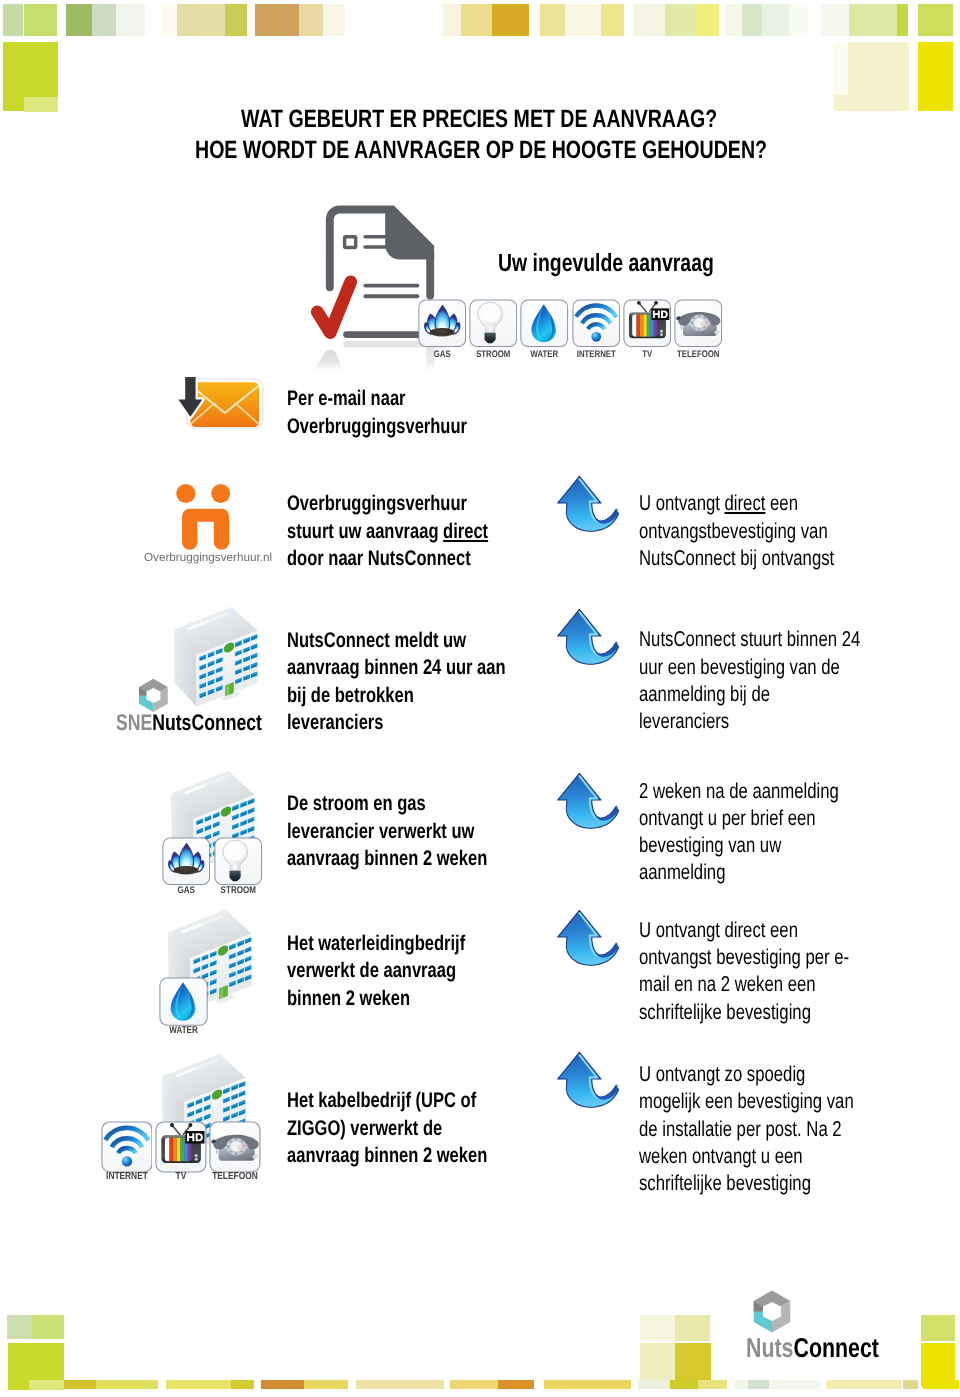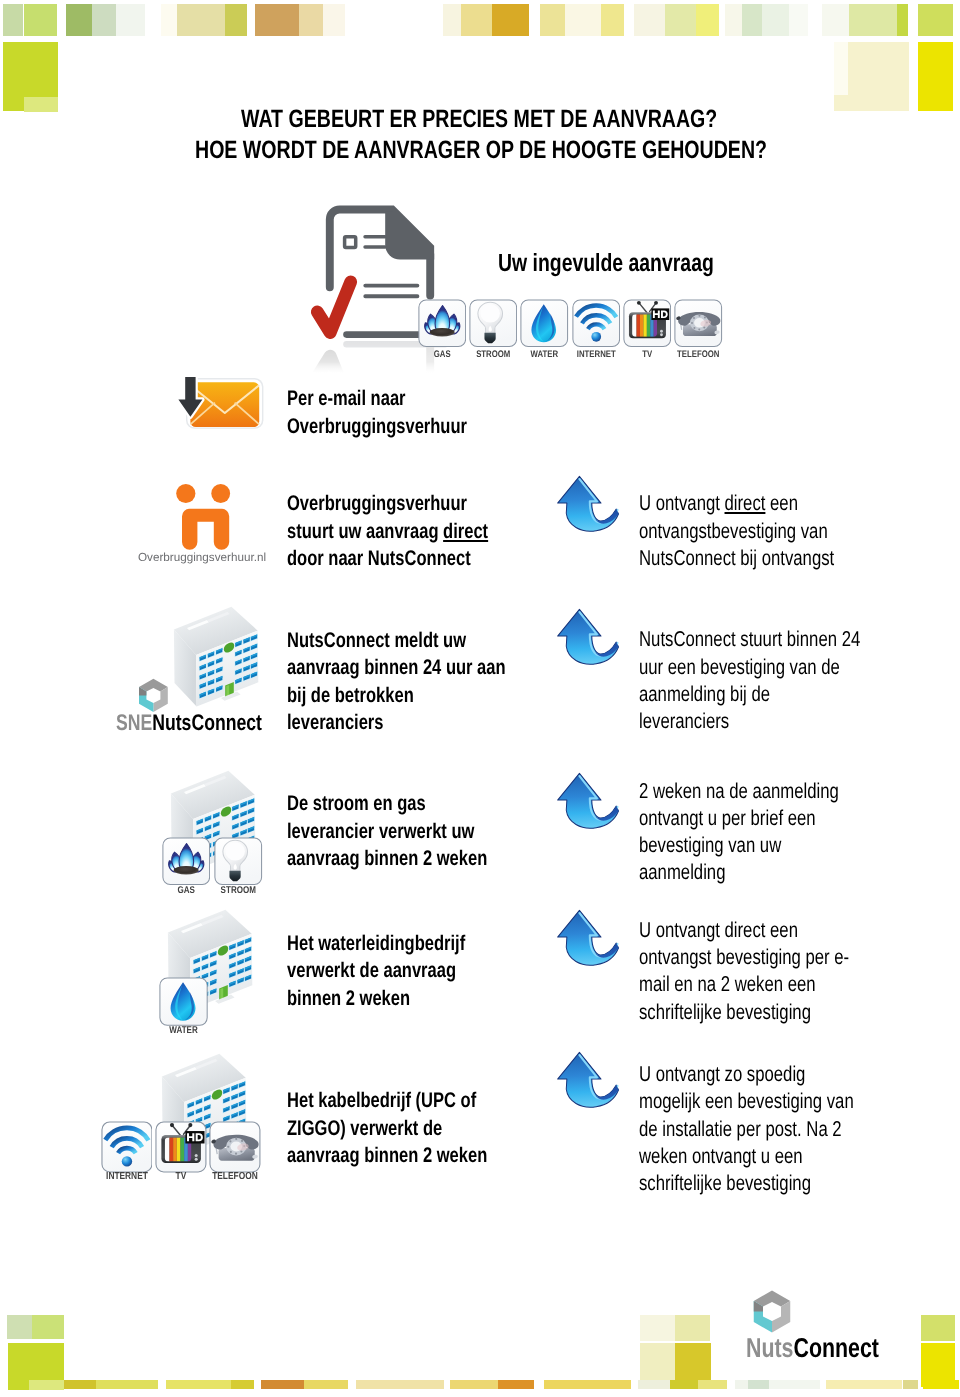--- a/index.html
+++ b/index.html
@@ -603,21 +603,21 @@
   <div class="ln b" style="left:286.7px;top:388.3px">Per e-mail naar</div>
   <div class="ln b" style="left:286.7px;top:415.8px">Overbruggingsverhuur</div>
 
   <svg class="bq" style="left:172px;top:480px;width:62px;height:74px" viewBox="0 0 62 74">
     <circle cx="13.8" cy="13.5" r="9.6" fill="#f4771b"></circle>
     <circle cx="48.7" cy="13.5" r="9.4" fill="#f4771b"></circle>
     <path d="M11.8 28.7 h45.9 a7.5 7.5 0 0 1 7.5 7.5 v25.9 a7.7 7.7 0 0 1 -7.7 7.7
              a7.7 7.7 0 0 1 -7.7 -7.7 V41.7 h-16.4 v20.4 a7.7 7.7 0 0 1 -7.7 7.7
              a7.7 7.7 0 0 1 -7.7 -7.7 V36.2 a7.5 7.5 0 0 1 7.5 -7.5 Z" transform="translate(-8,0)" fill="#f4771b"></path>
   </svg>
-  <div class="ln" style="left:138px;top:551.6px;font-size:11.7px;color:#6d6e71;transform:scaleX(1)">Overbruggingsverhuur.nl</div>
+  <div class="ln" style="left:144px;top:551.6px;font-size:11.7px;color:#6d6e71;transform:scaleX(1)">Overbruggingsverhuur.nl</div>
 
   <div id="building-1">
       <svg class="bq" style="left:170.3px;top:605.4px;width:94px;height:110px" viewBox="170.3 605.4 94 110">
         <defs>
           <linearGradient id="bRoofa" x1="0" y1="0" x2="0.55" y2="1">
             <stop offset="0" stop-color="#f6f8f9"></stop>
             <stop offset="1" stop-color="#d2d7db"></stop>
           </linearGradient>
           <linearGradient id="bLefta" x1="0" y1="0" x2="1" y2="0.3">
             <stop offset="0" stop-color="#eceff1"></stop>

